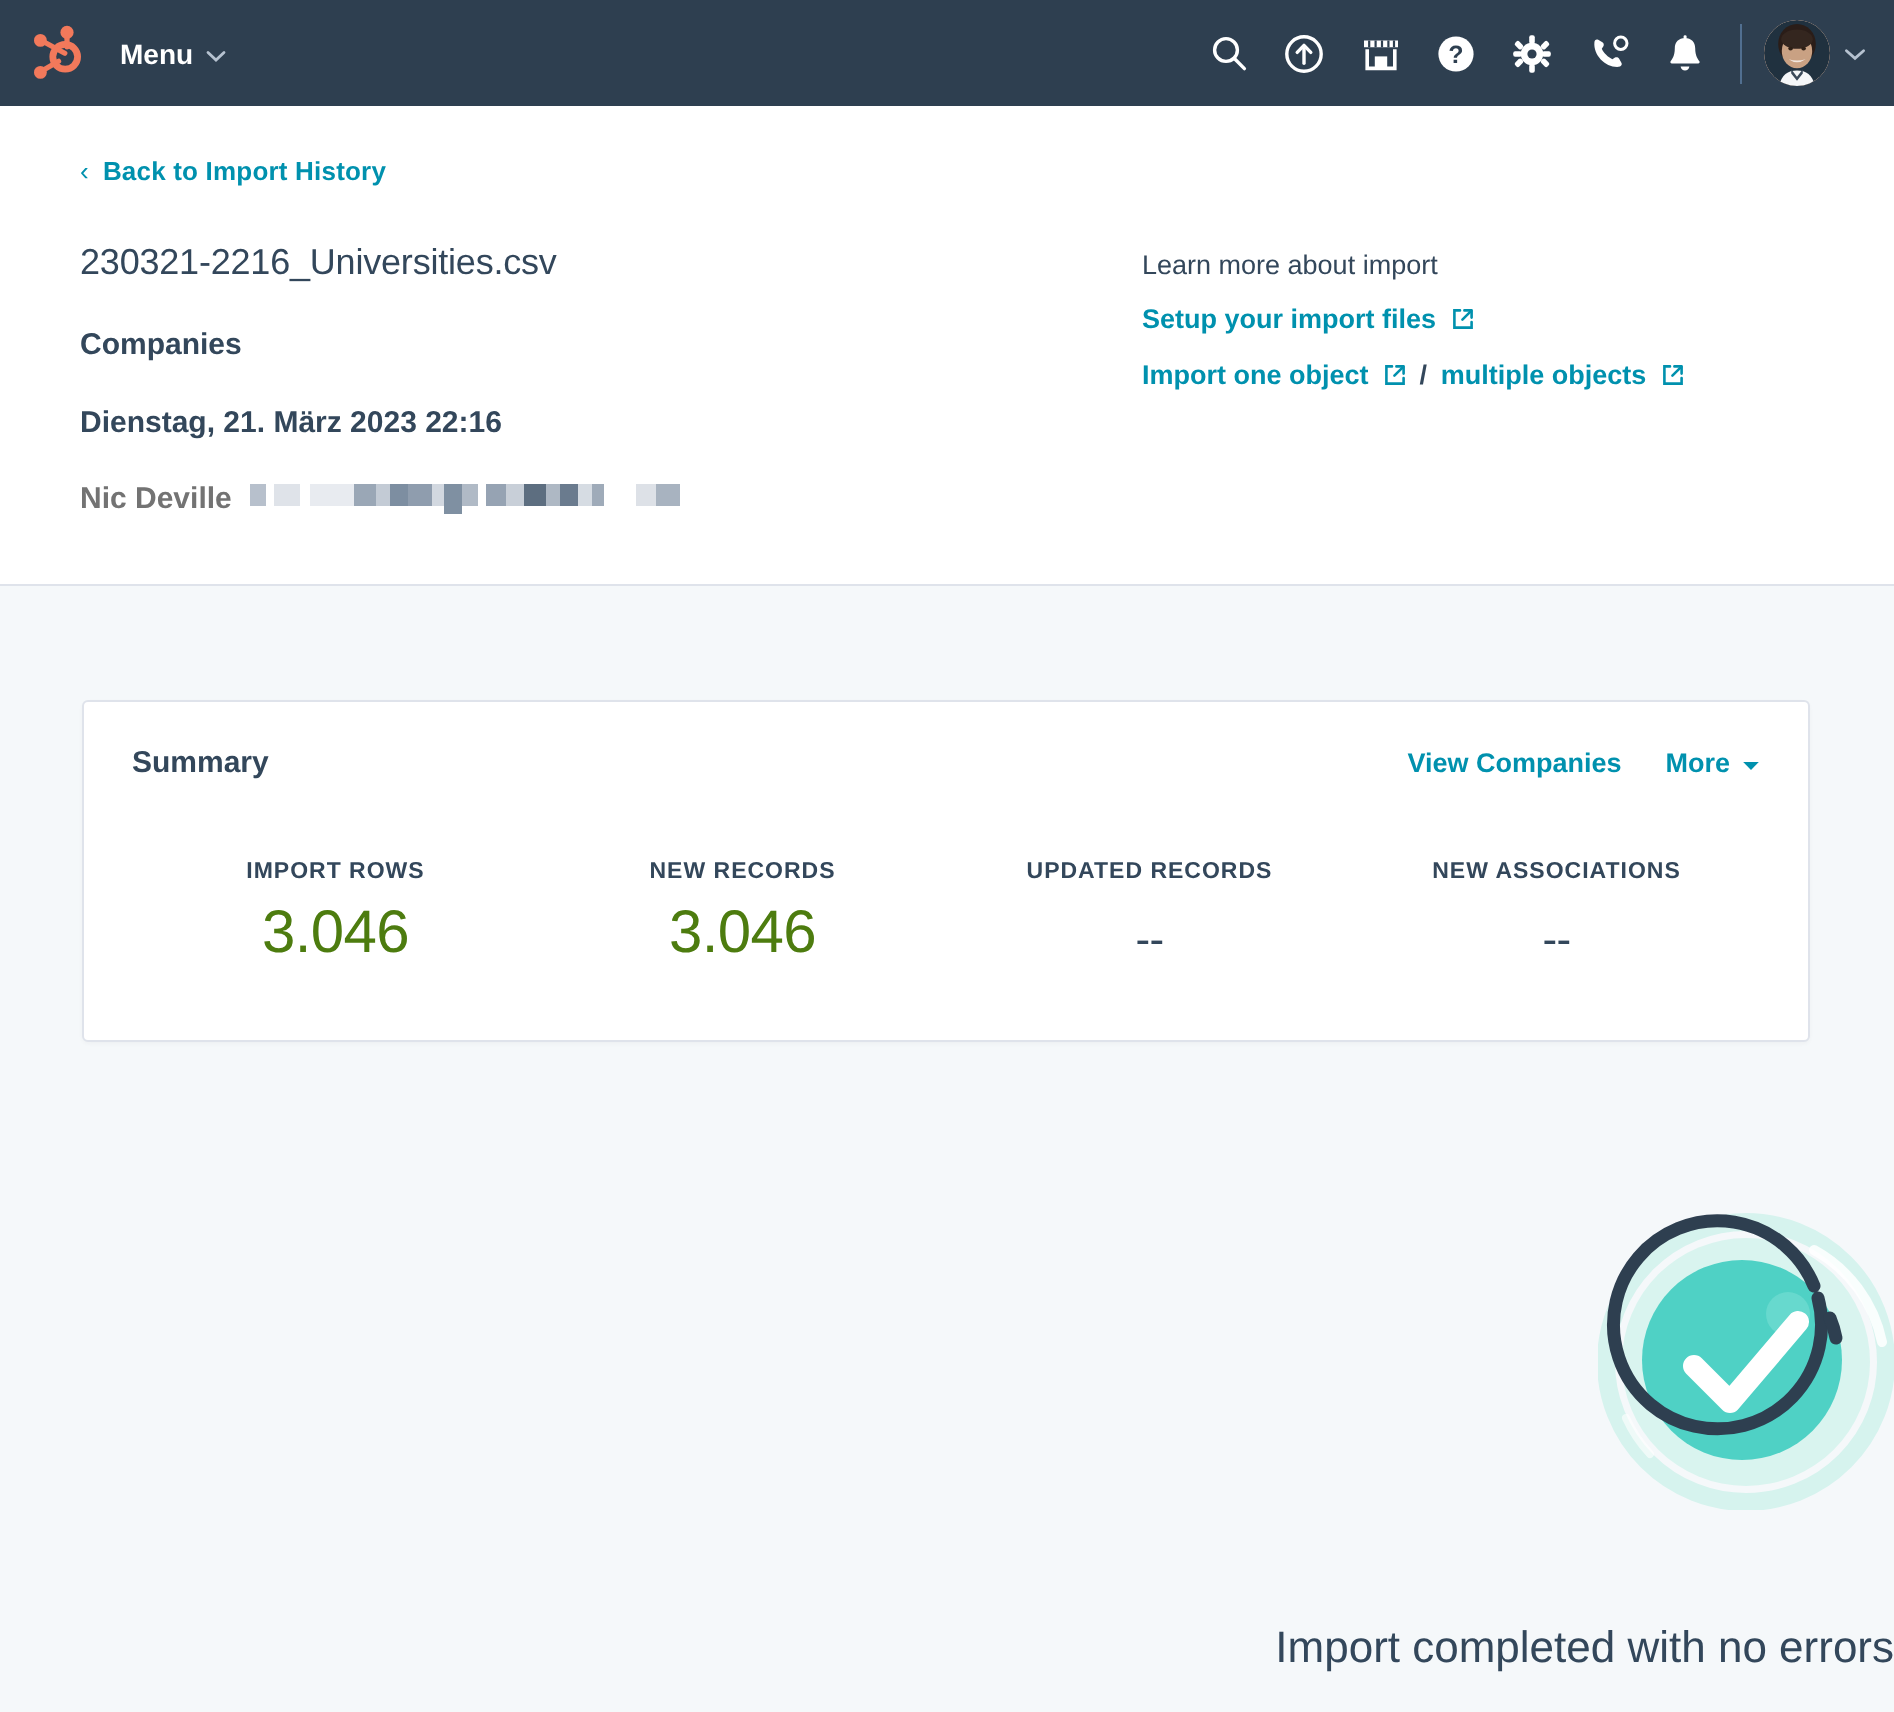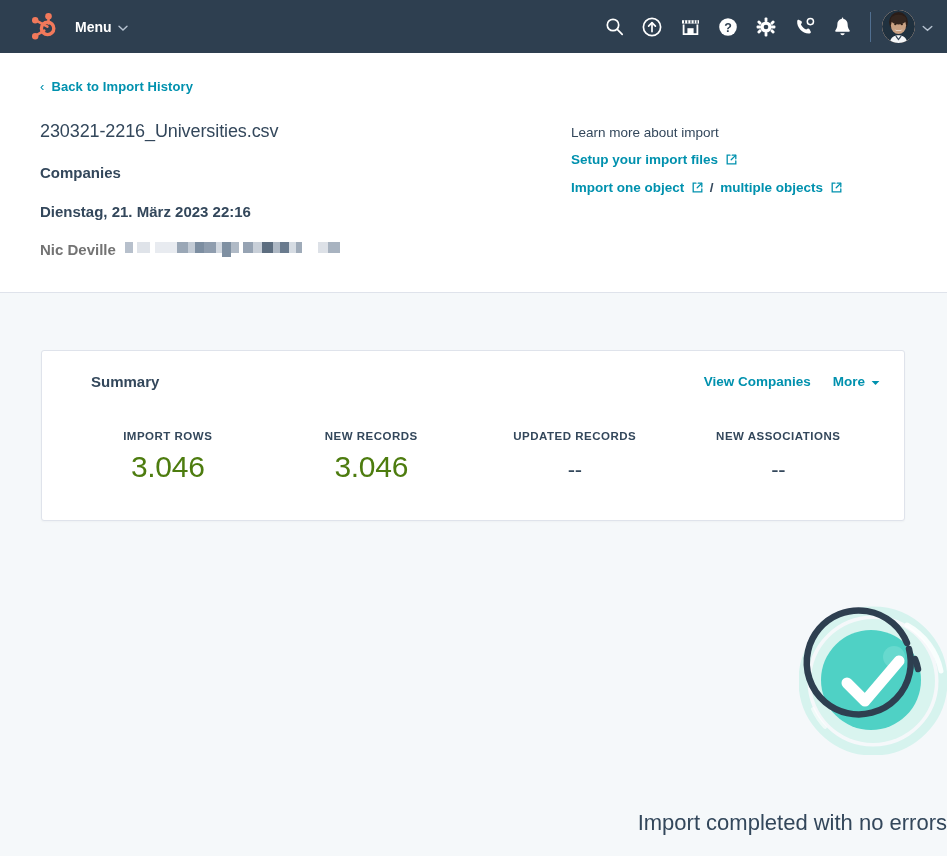--- a/index.html
+++ b/index.html
@@ -12,21 +12,21 @@
     color: #33475b;
     overflow: hidden;
   }
 
   
   .topnav {
     height: 53px;
     background: #2e3f50;
     display: flex;
     align-items: center;
-    padding: 0 14px 0 27px;
+    padding: 0 14px 0 12px;
     position: relative;
   }
   .hs-logo { width: 32px; height: 32px; flex: none; margin-right: 14px; }
   .menu-btn {
     display: flex;
     align-items: center;
     gap: 6px;
     color: #ffffff;
     font-size: 14px;
     font-weight: bold;
@@ -126,21 +126,21 @@
     border: 1px solid #dfe3eb;
     border-radius: 3px;
     box-shadow: 0 1px 2px rgba(0,0,0,0.03);
     padding: 22px 24px 30px 24px;
   }
   .card-head {
     display: flex;
     align-items: center;
     justify-content: space-between;
   }
-  .card-title { font-size: 15px; font-weight: bold; color: #33475b; margin-left: 25px; }
+  .card-title { font-size: 15px; font-weight: bold; color: #33475b; }
   .card-actions { display: flex; align-items: center; gap: 22px; }
   .action-link {
     color: #0091ae; font-size: 13.5px; font-weight: bold; cursor: pointer;
   }
   .more-btn {
     display: inline-flex; align-items: center; gap: 6px;
     color: #0091ae; font-size: 13.5px; font-weight: bold; cursor: pointer;
   }
   .stats {
     display: flex;

